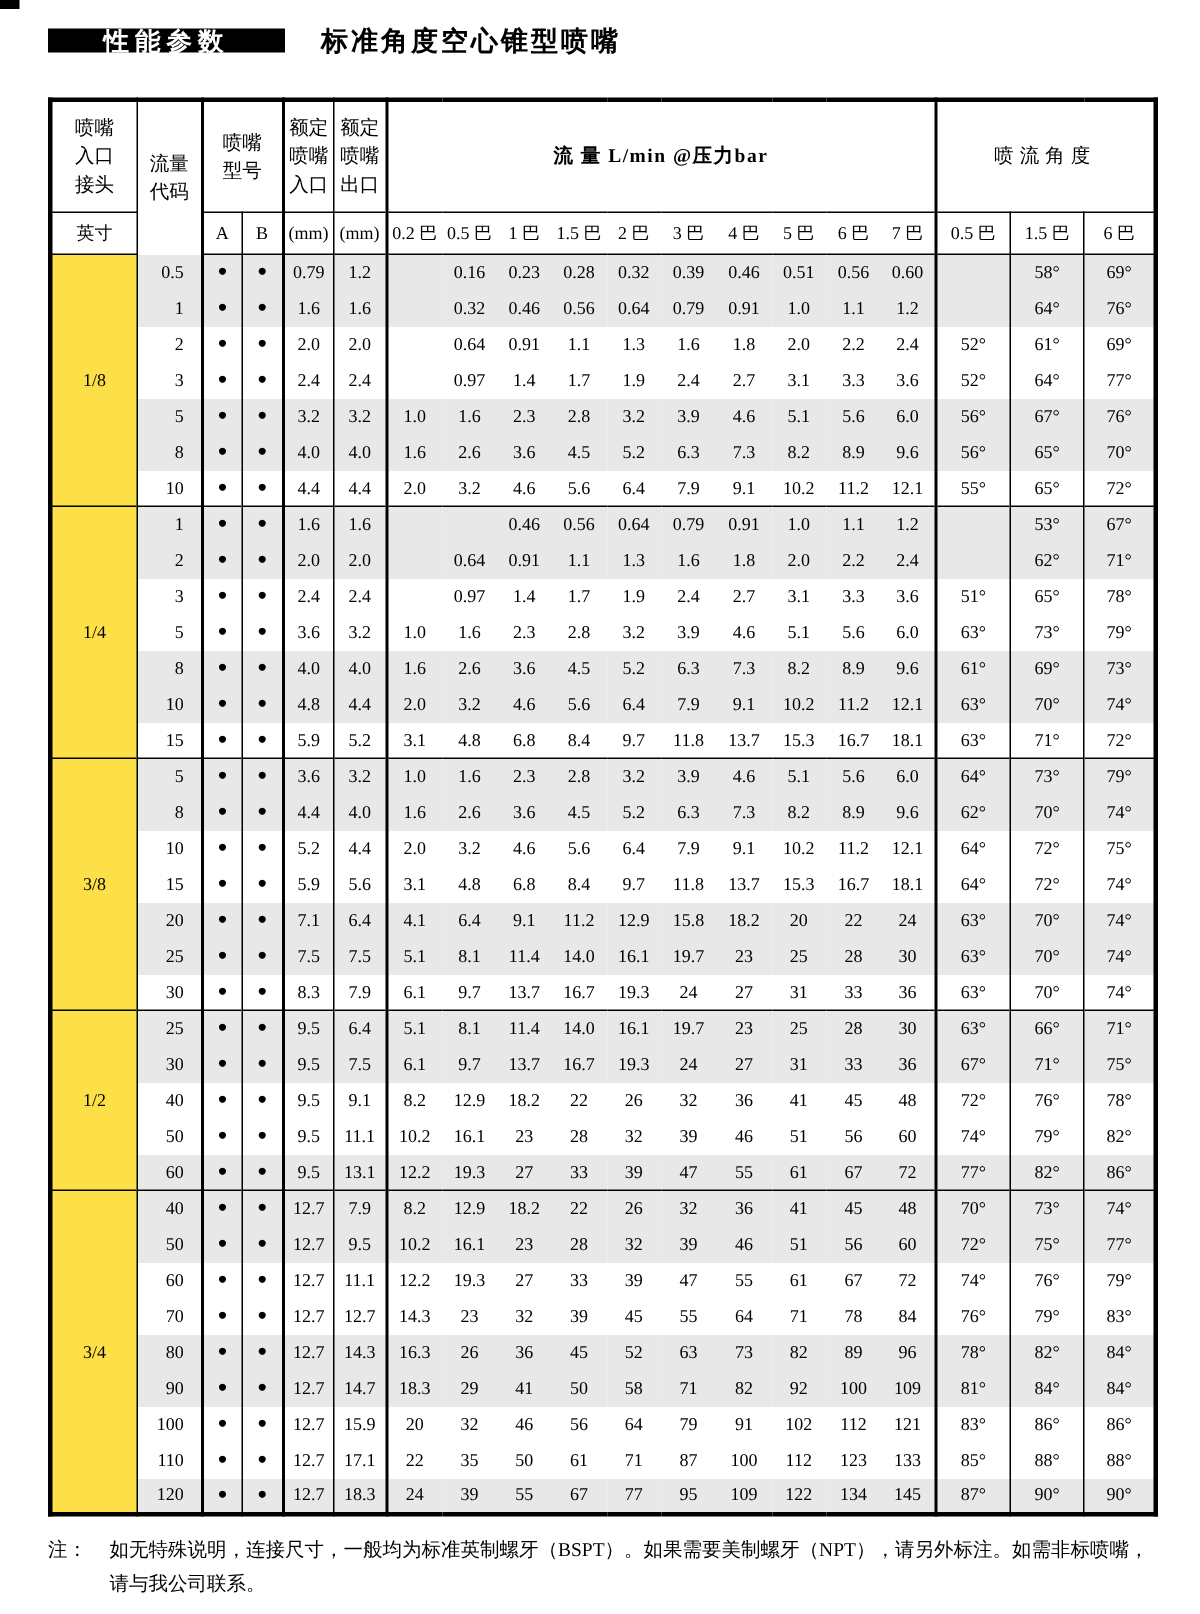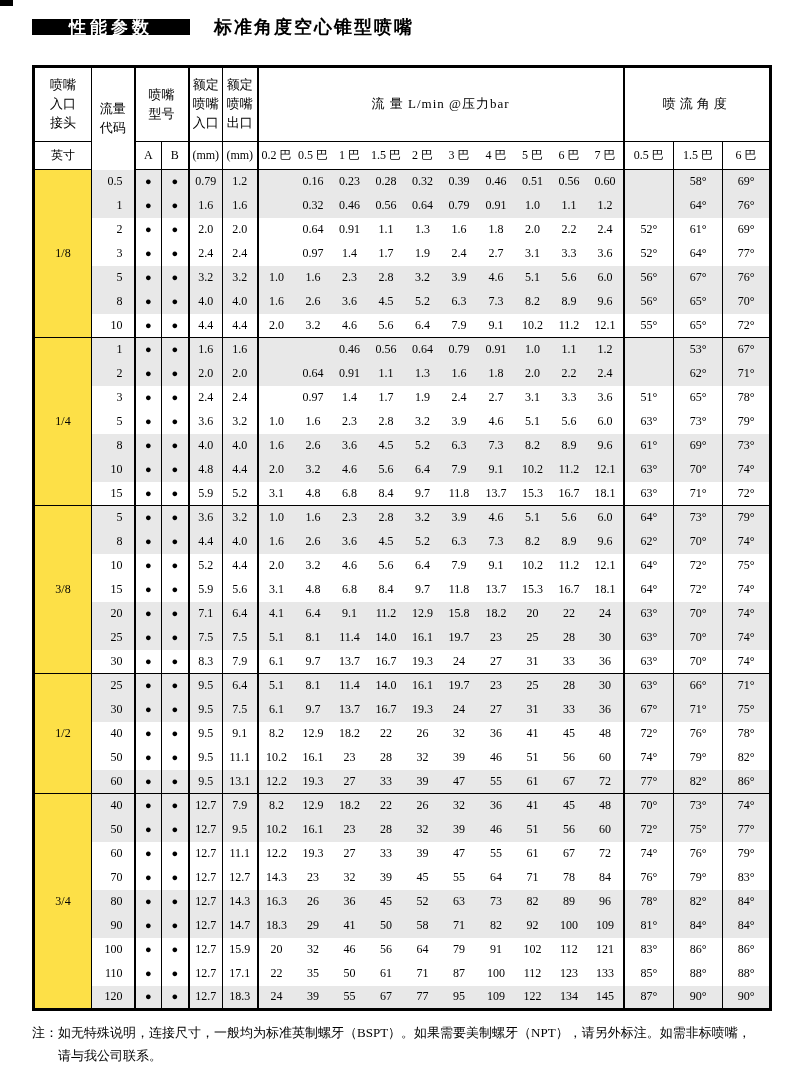--- a/index.html
+++ b/index.html
@@ -37,29 +37,29 @@
   thead tr.h2 th { height:28px; font-size:12px; border-bottom:1px solid #000; }
   thead tr.h1 th.hb { border-bottom:1px solid #000; }
   tbody tr { height:24px; }
   .b-r1 { border-right:1px solid #000; }
   .b-r2 { border-right:2px solid #000; }
   .sec-top { border-top:1px solid #000; }
   td.inch { background:#fde047; font-size:12px; }
   td.gray { background:#e8e8e8; }
   td.code { text-align:right; padding-right:11px; }
   td.dot  { font-size:11px; line-height:1; }
-  .flow-title { letter-spacing:1px; font-size:14px; }
+  .flow-title { letter-spacing:1px; font-size:14px;font-weight:bold; }
   .angle-title { letter-spacing:4px; font-size:13px; }
   .wrapcell { line-height:1.45; display:block; margin:0 auto; }
   .note {
     position:absolute; left:32px; top:1022px; width:745px;
     display:flex; font-size:13px; line-height:1.75;
   }
   .note .prefix { white-space:nowrap; }
-  .note .body { flex:1; }
+  .note .body { flex:1;margin-left:15px; }
 </style>
 </head>
 <body>
 <div class="page">
 
   <div class="corner-mark"></div>
 
   <div class="top-header">
     <div class="tag-box">
       <span>性能参数</span>

